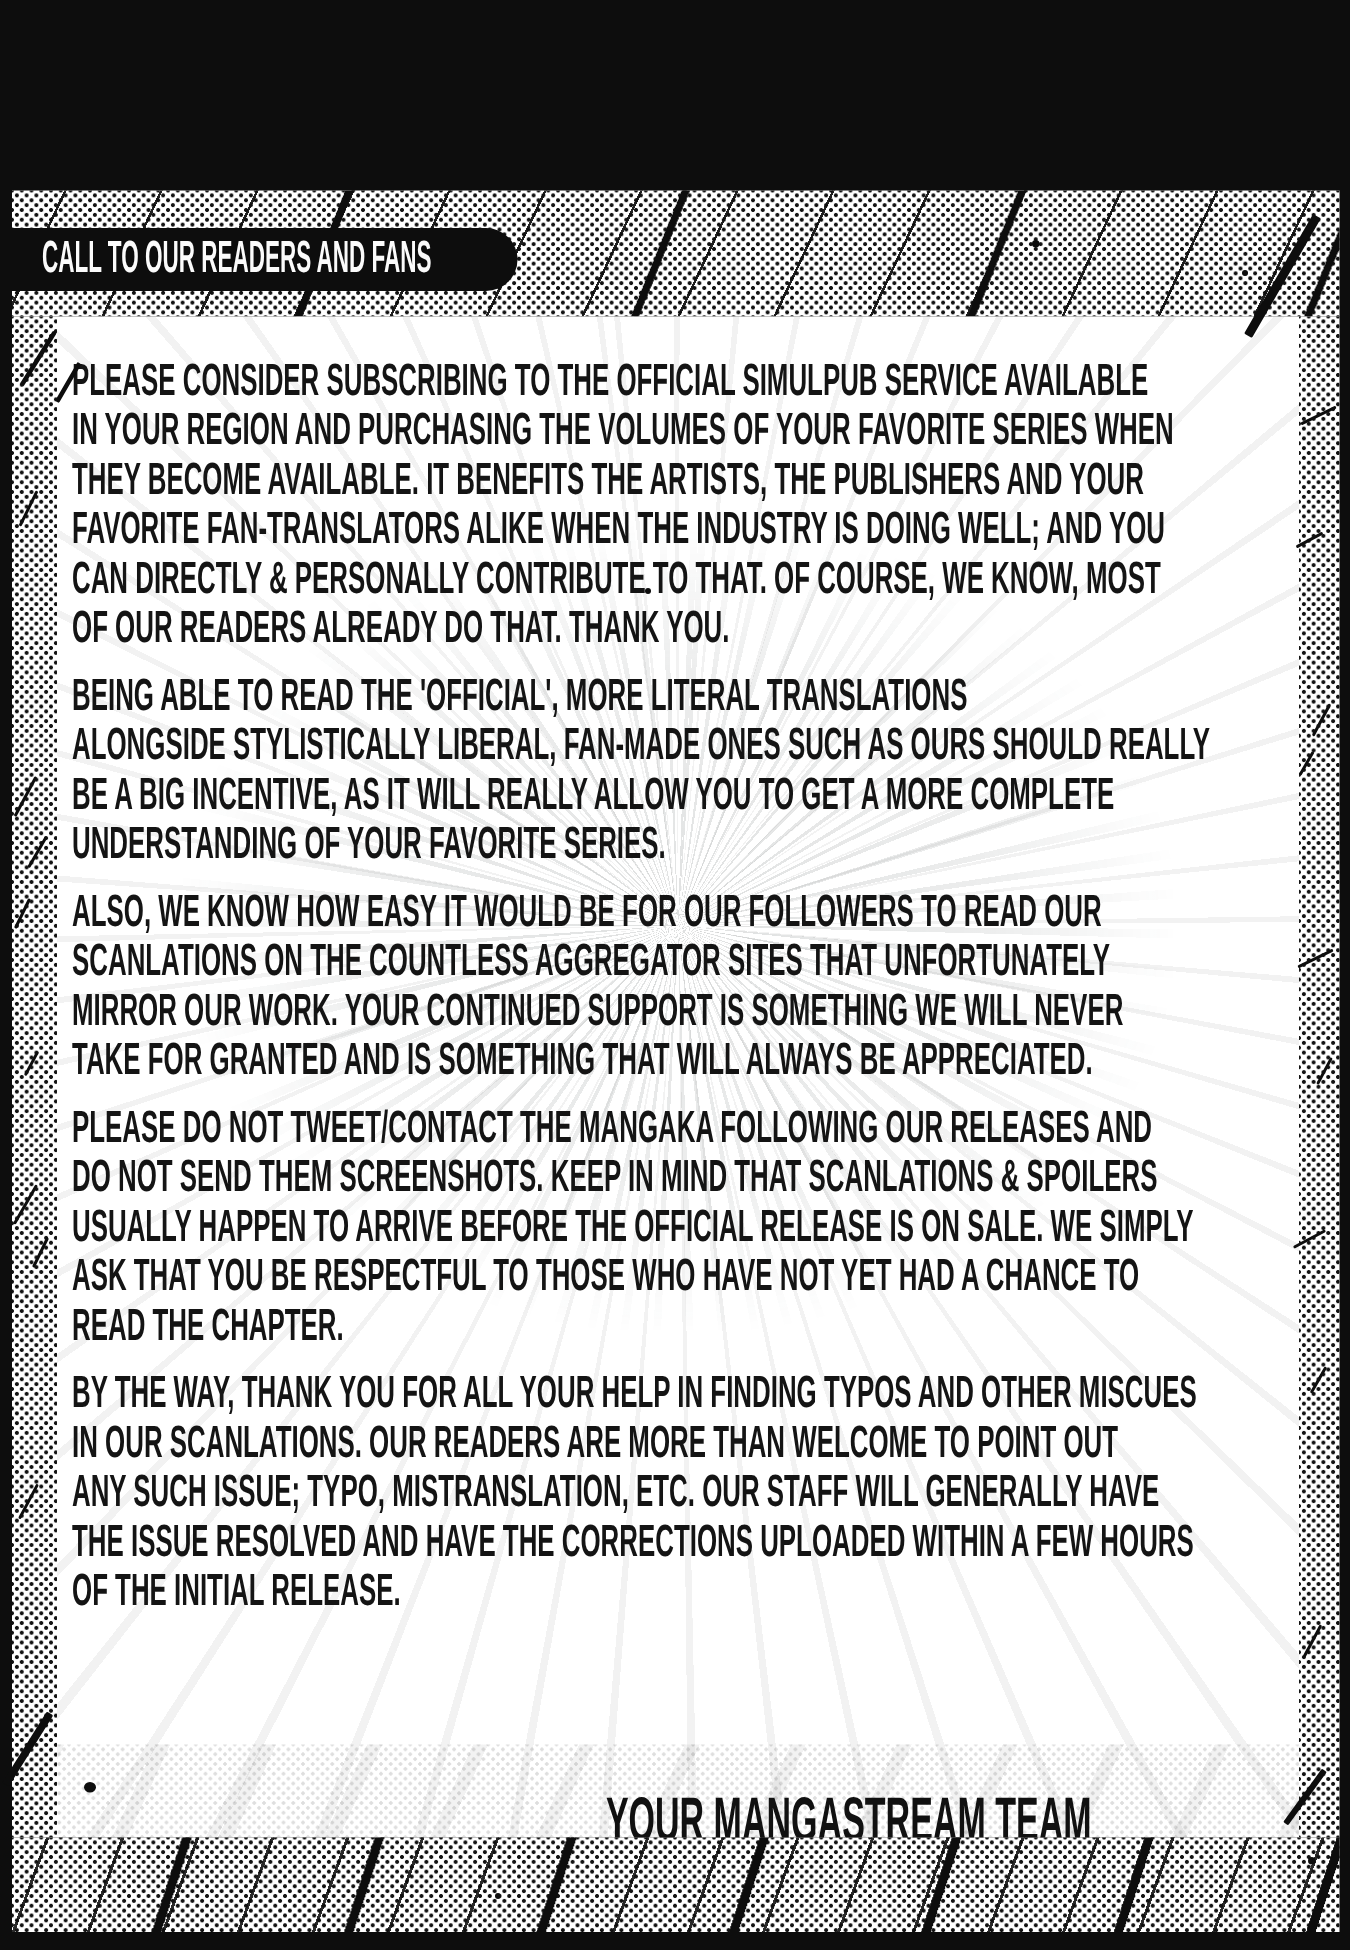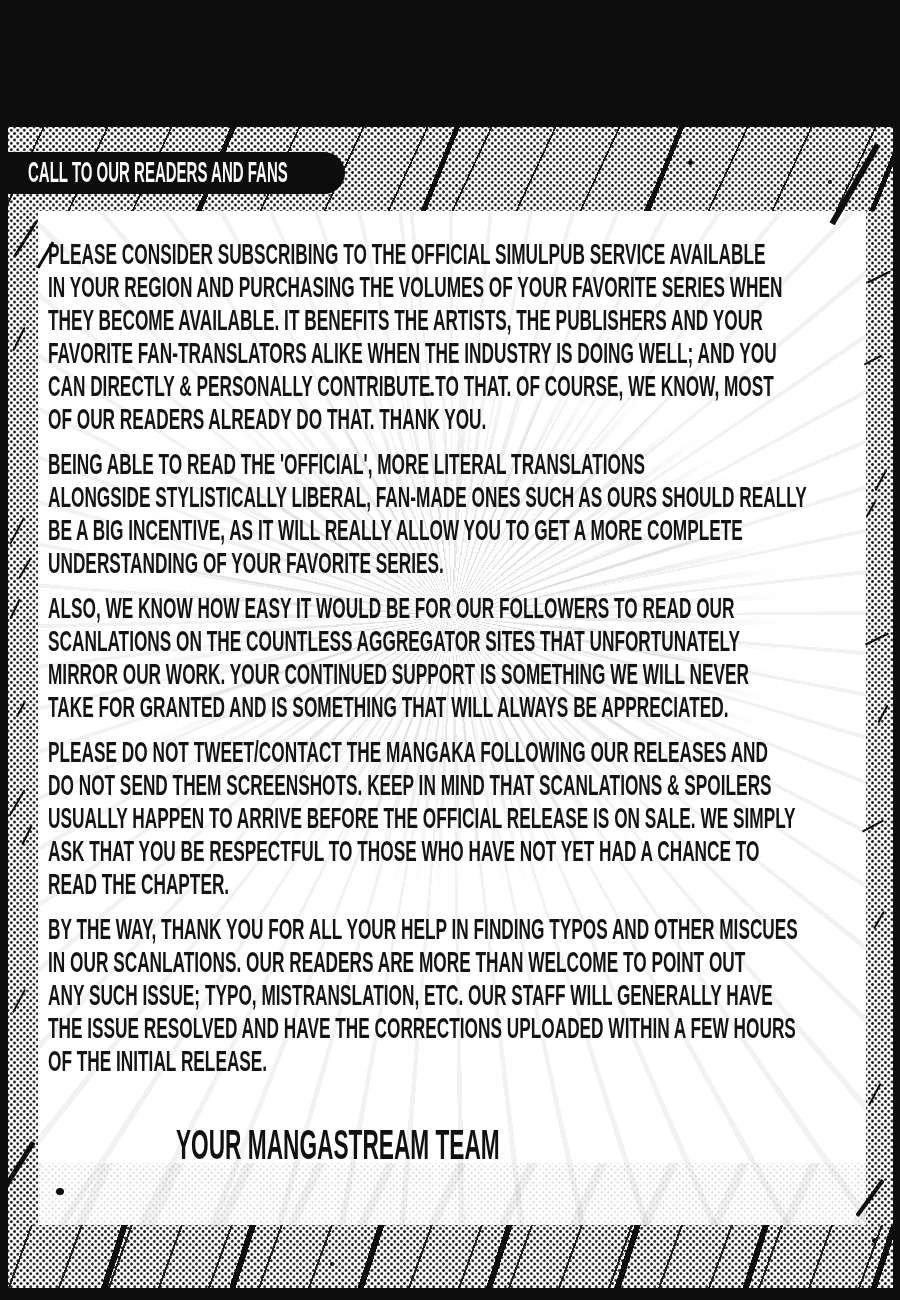--- a/index.html
+++ b/index.html
@@ -84,21 +84,21 @@
   }
   .thanks-bar{
     position:absolute;left:-5px;top:889px;width:832px;height:62px;
     background:#0d0d0d;display:flex;align-items:center;justify-content:center;z-index:3;
   }
   .thanks-text{
     color:#fdfdfd;font-weight:700;font-size:52px;white-space:nowrap;
     transform:scaleX(0.44);
   }
   .signature{
-    position:absolute;left:0;top:910px;width:828px;text-align:left;z-index:3;
+    position:absolute;left:0;top:978px;width:828px;text-align:right;z-index:3;
   }
   .signature span{
     display:inline-block;color:#111;font-weight:700;font-size:42px;line-height:48px;
     white-space:nowrap;transform:scaleX(0.54);
   }
   
   .strip-bottom{top:1225px;height:63px;}
   .strip-bottom::before{
     content:"";position:absolute;inset:-20px;
     background:repeating-linear-gradient(110deg, rgba(13,13,13,0.88) 0 2px, transparent 2px 47px);

